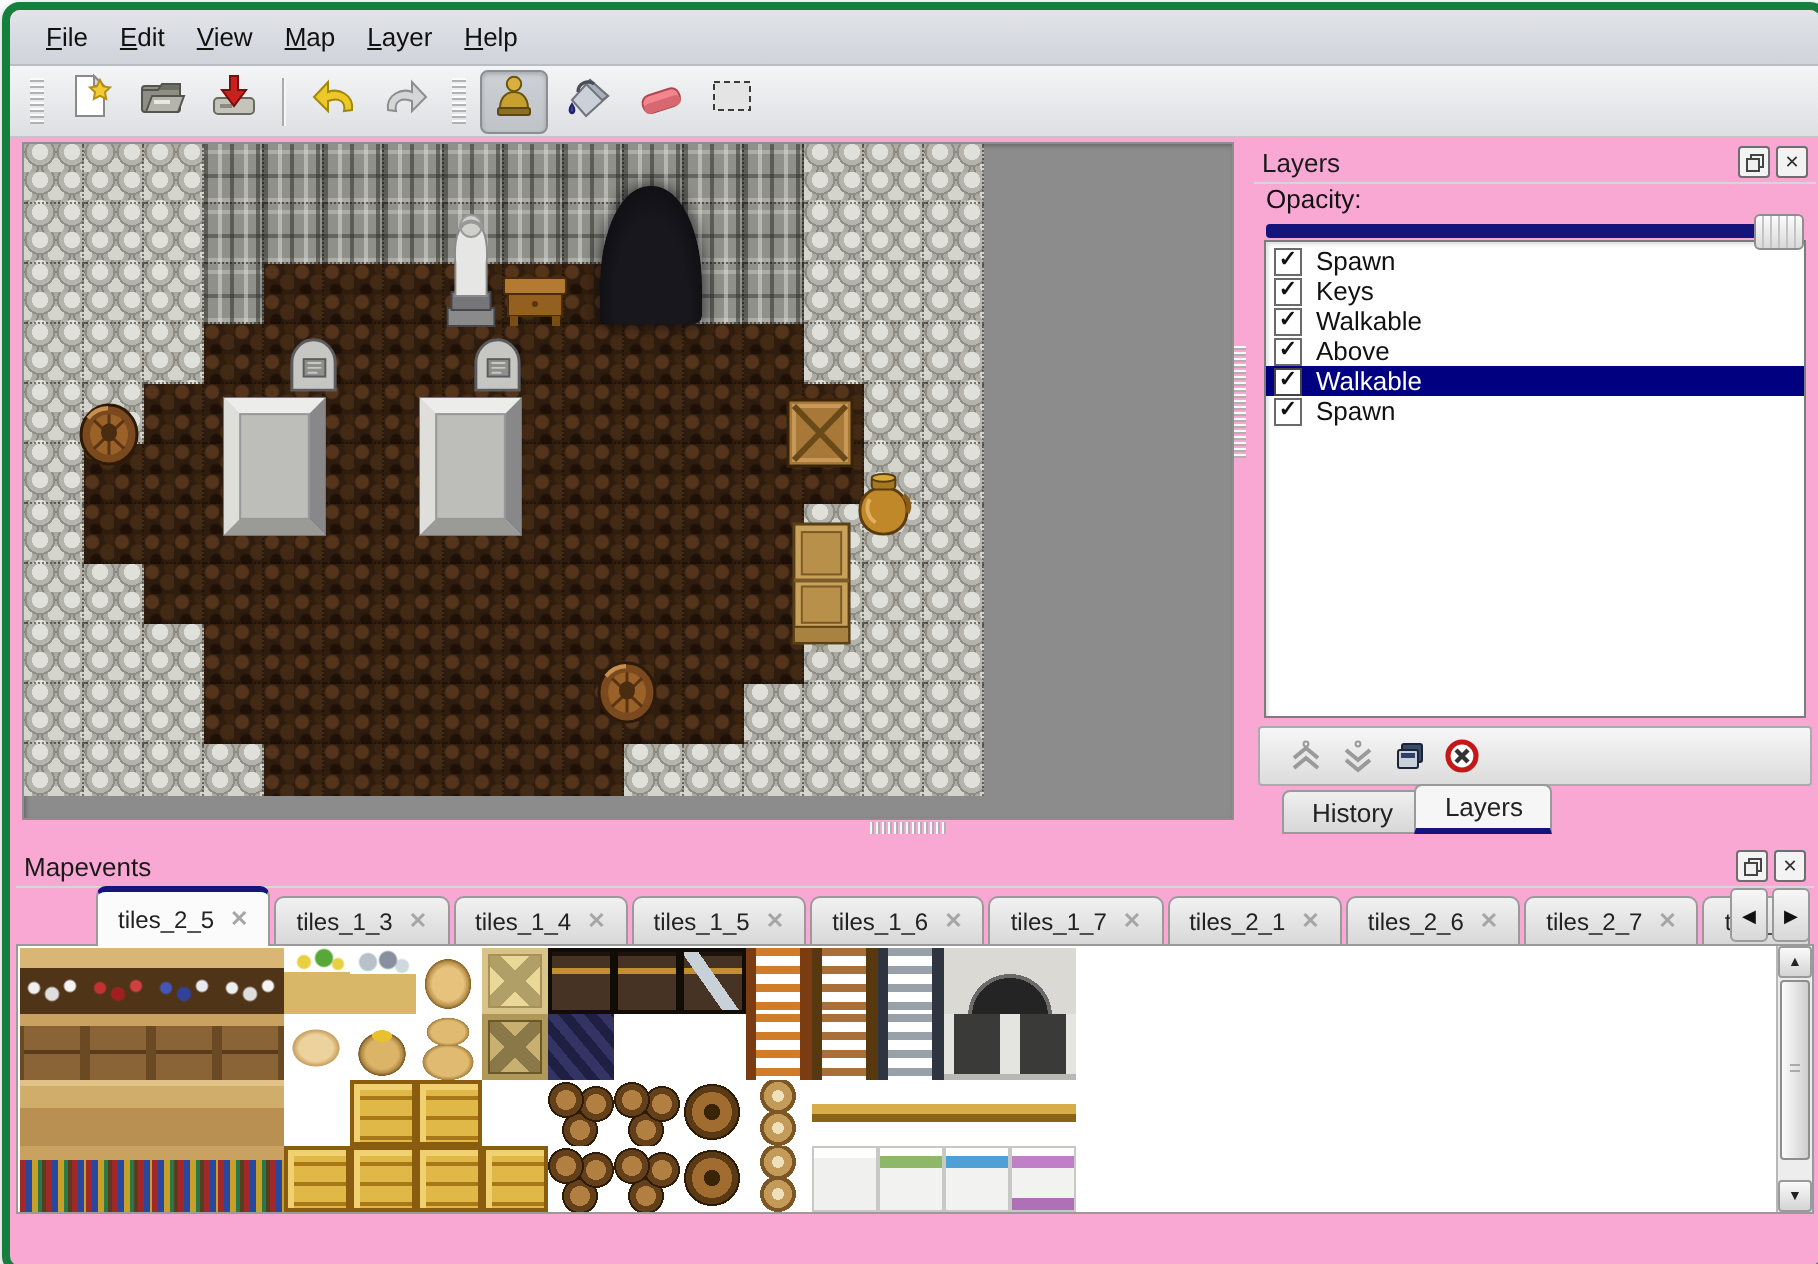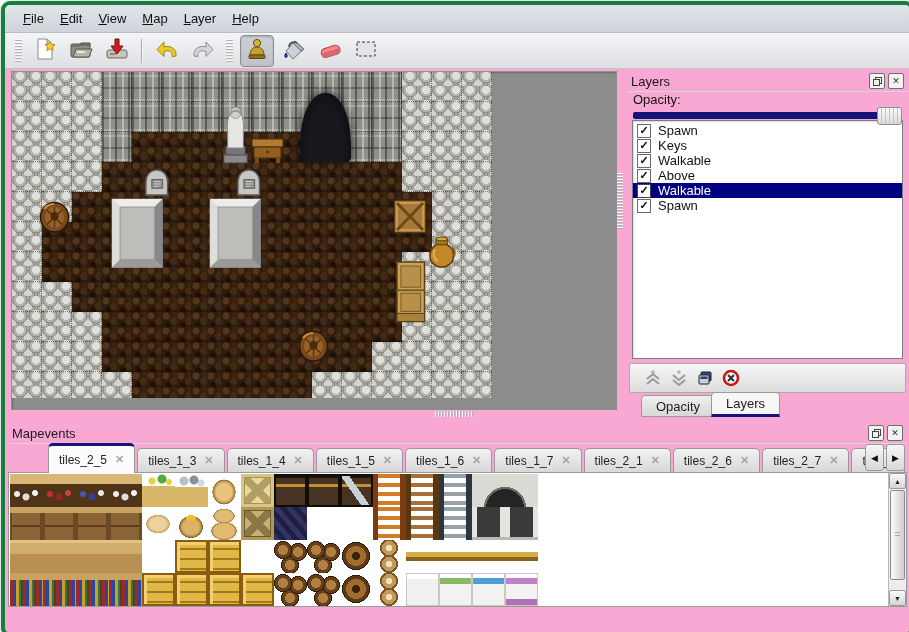--- a/index.html
+++ b/index.html
@@ -568,21 +568,21 @@
           </svg>
         </span>
       <span class="lbtn">
           <svg width="18" height="18" viewBox="0 0 18 18">
             <circle cx="9" cy="9" r="7" fill="#fff" stroke="#c41818" stroke-width="2.6"></circle>
             <path d="M6,6 L12,12 M12,6 L6,12" stroke="#333" stroke-width="2.2"></path>
           </svg>
         </span>
     </div>
     <div class="dock-tabs" id="dock-tabs">
-        <div class="dtab">Opacity</div>
+        <div class="dtab">History</div>
         <div class="dtab active">Layers</div>
       </div>
   </div>
 
   <div class="tilesets-dock">
     <div class="dock-titlebar">
       <span class="dock-title">Mapevents</span>
       <span class="mini-btn">
           <svg width="9" height="9" viewBox="0 0 9 9">
             <rect x="2.5" y="0.5" width="6" height="6" fill="none" stroke="#444"></rect>

